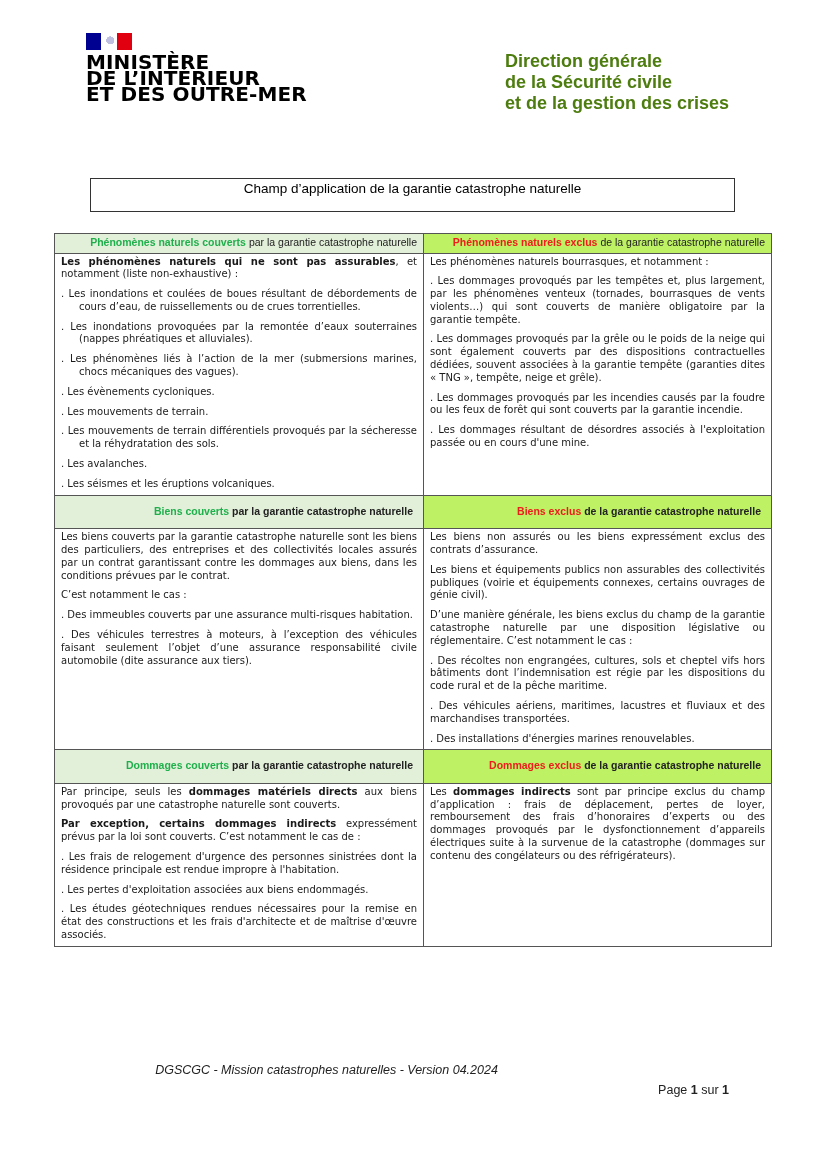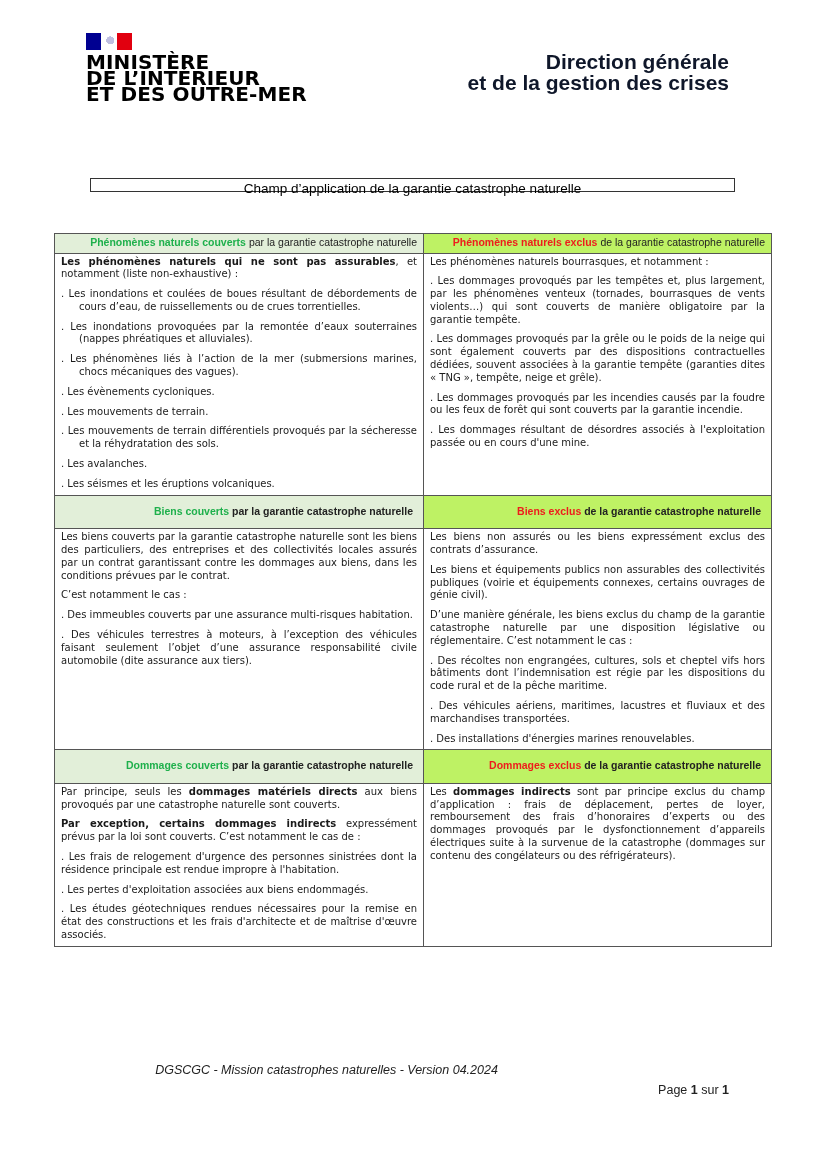--- a/index.html
+++ b/index.html
@@ -11,25 +11,25 @@
   .flag .b { width: 15px; background: #000091; }
   .flag .w { width: 16px; background: #ffffff; position: relative; }
   .flag .w::after { content: ""; position: absolute; left: 2px; top: 3px; width: 12px; height: 11px;
                     background: radial-gradient(circle at 60% 40%, #bfbfe0 0 40%, transparent 42%); }
   .flag .r { width: 15px; background: #e1000f; }
   .ministry { margin-top: 4px; font-family: "DejaVu Sans", sans-serif; font-weight: bold;
               font-size: 20px; line-height: 16px; letter-spacing: 0.1px; color: #000; }
   .motto { margin-top: 5px; font-family: "DejaVu Serif", serif; font-style: italic;
            font-size: 7.5px; line-height: 9.5px; color: #222; }
 
-  .direction { position: absolute; right: 97px; top: 51px; text-align: right;
+  .direction { position: absolute; right: 97px; top: 51px; 
                font-family: "Liberation Sans", sans-serif; font-weight: bold;
-               font-size: 21px; line-height: 21px; color: #0f172a; }
+               font-size: 18px; line-height: 21px; color: #4d7c0f; }
 
-  .title-box { position: absolute; left: 90px; top: 178px; width: 645px; height: 14px;
+  .title-box { position: absolute; left: 90px; top: 178px; width: 645px; height: 34px;
                border: 1px solid #333; box-sizing: border-box; text-align: center;
                font-family: "Liberation Sans", sans-serif; font-size: 13.5px; line-height: 20px; color: #000; }
 
   table.main { position: absolute; left: 54px; top: 233px; width: 717px; border-collapse: collapse;
                table-layout: fixed; font-family: "DejaVu Sans", sans-serif; font-size: 10px;
                line-height: 12.8px; color: #1a1a1a; }
   table.main td { border: 1px solid #555; vertical-align: top; padding: 2px 6px 4px 6px; }
   table.main col.c1 { width: 369px; }
   table.main col.c2 { width: 348px; }
   td.h { text-align: right; font-family: "Liberation Sans", sans-serif; font-size: 10.5px; font-weight: bold;
@@ -62,20 +62,21 @@
   </div>
   <div class="ministry">
     <div>MINISTÈRE</div>
     <div>DE L’INTÉRIEUR</div>
     <div>ET DES OUTRE-MER</div>
   </div>
 </div>
 
 <div class="direction">
   <div>Direction générale</div>
+  <div>de la Sécurité civile</div>
   <div>et de la gestion des crises</div>
 </div>
 
 <div class="title-box">Champ d’application de la garantie catastrophe naturelle</div>
 
 <table class="main">
   <colgroup>
       <col class="c1">
       <col class="c2">
     </colgroup>

